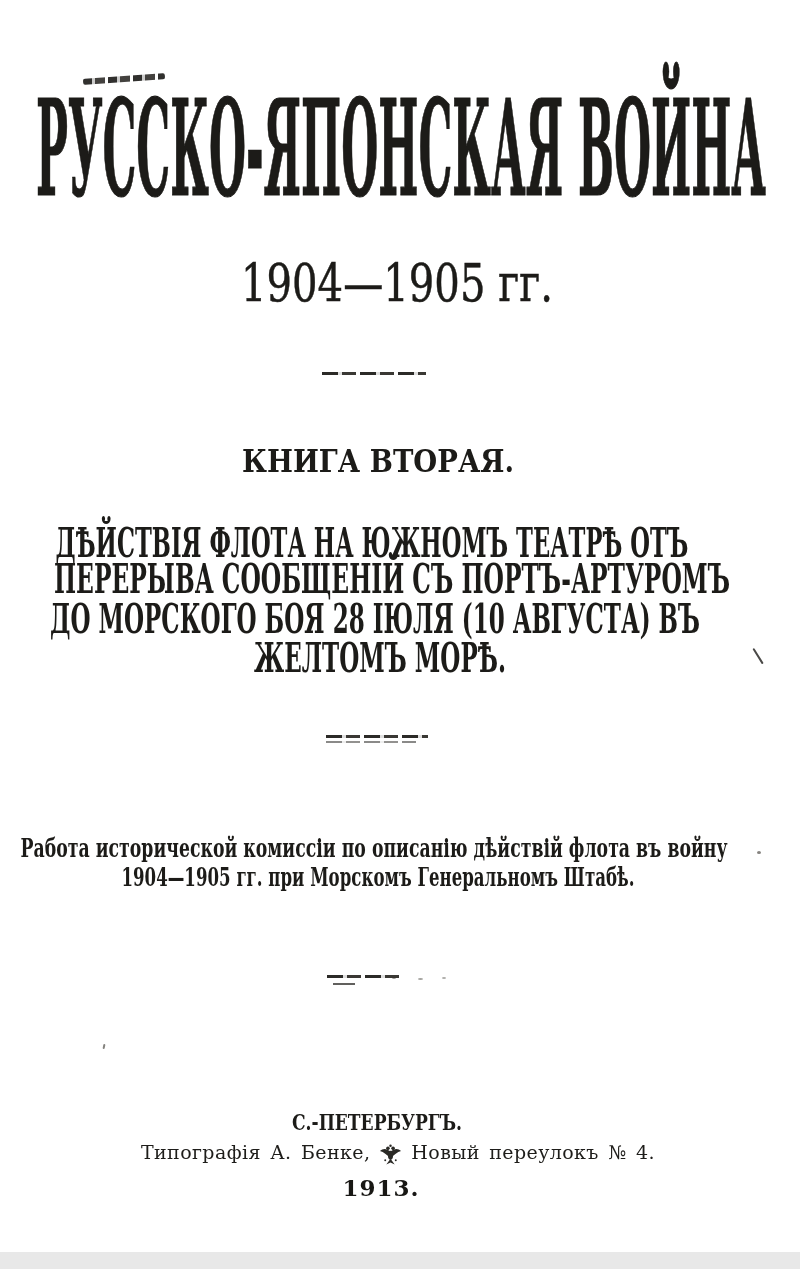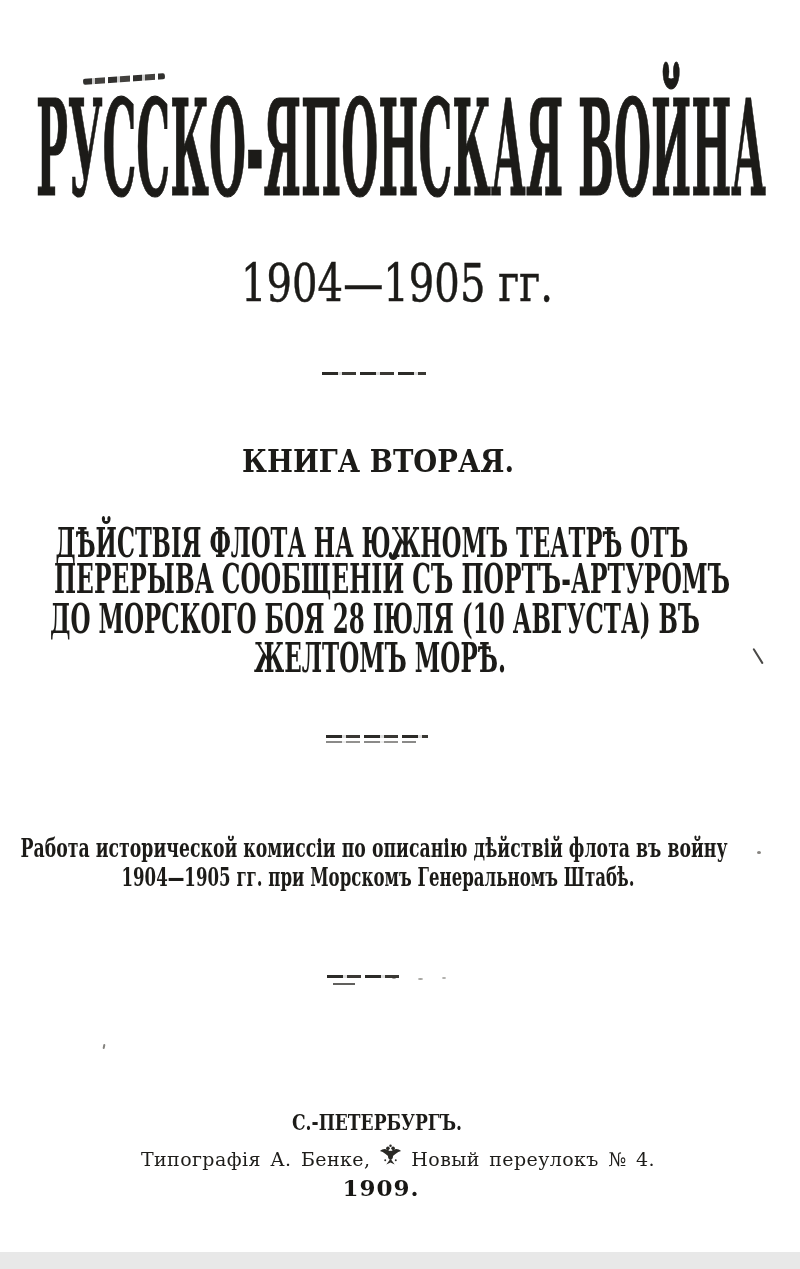--- a/index.html
+++ b/index.html
@@ -34,21 +34,21 @@
   .speck.d3 { left:442px; top:977px; width:4px; height:2px; opacity:.4; }
   .speck.attrib-dot { left:757px; top:851px; width:4px; height:3px; opacity:.6; }
   .speck.small-tick { left:103px; top:1044px; width:2px; height:5px; opacity:.6; border-radius:1px; transform:rotate(12deg); }
   .stray-backslash {
     position:absolute; left:757px; top:647px; width:2.4px; height:18px;
     background:#2a2927; transform:rotate(-32deg); border-radius:1px; opacity:.85;
   }
   
   .printer-line {
     position:absolute; left:0; top:1141px; width:796px;
-    display:flex; justify-content:center; align-items:flex-end; gap:9px;
+    display:flex; justify-content:center; align-items:flex-start; gap:9px;
     font-size:19px; letter-spacing:.4px; word-spacing:3px; color:#1e1d1a;
   }
   .printer-line .eagle { position:relative; top:2px; flex:0 0 auto; }
   .year-line {
     position:absolute; left:0; top:1174px; width:762px;
     text-align:center; font-size:23px; font-weight:bold; color:#181714;
     letter-spacing:1px;
   }
 </style>
 </head>
@@ -107,15 +107,15 @@
           <ellipse cx="12" cy="12.2" rx="2.7" ry="4.6"></ellipse>
           <path d="M12 15.8 L7.6 21.8 L12 19.8 L16.4 21.8 Z"></path>
           <circle cx="6.5" cy="17.5" r="1"></circle>
           <circle cx="17.5" cy="17.5" r="1"></circle>
         </g>
       </svg>
     </span>
     <span>Новый переулокъ № 4.</span>
   </div>
 
-  <div class="year-line">1909.</div>
+  <div class="year-line">1913.</div>
 
 </div>
 
 </body></html>

